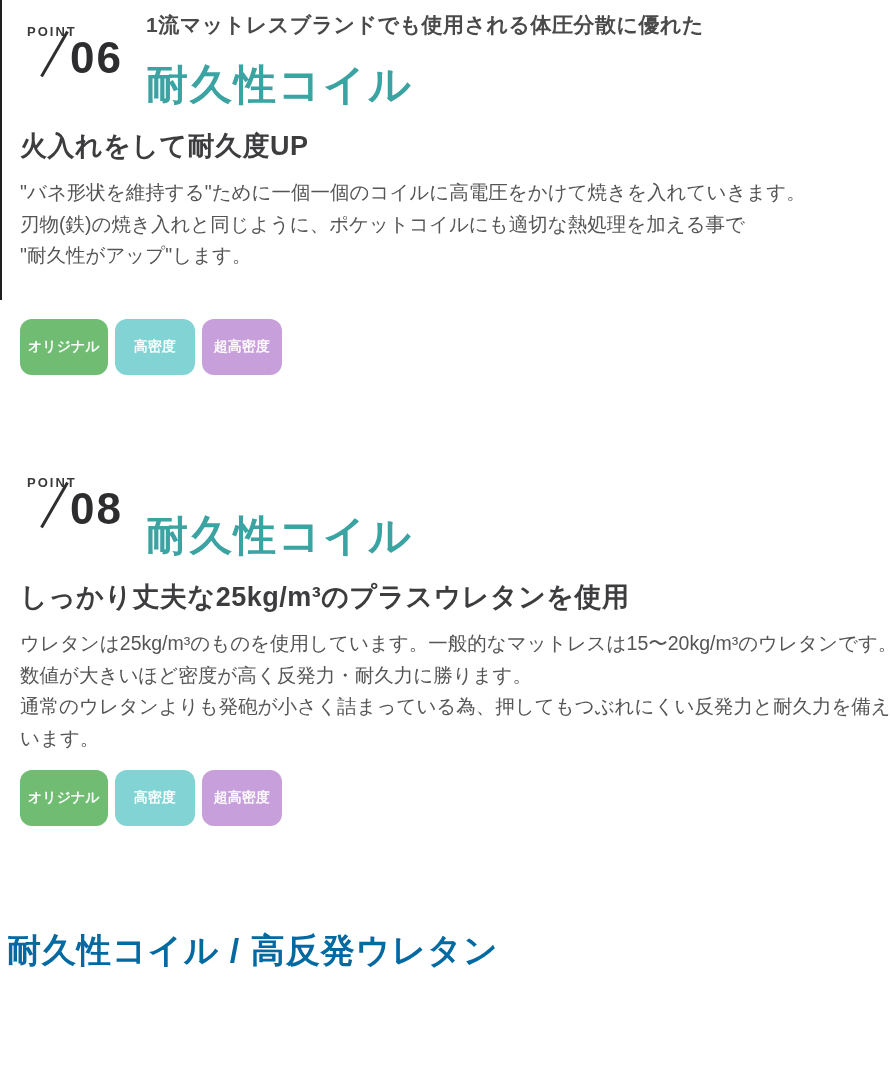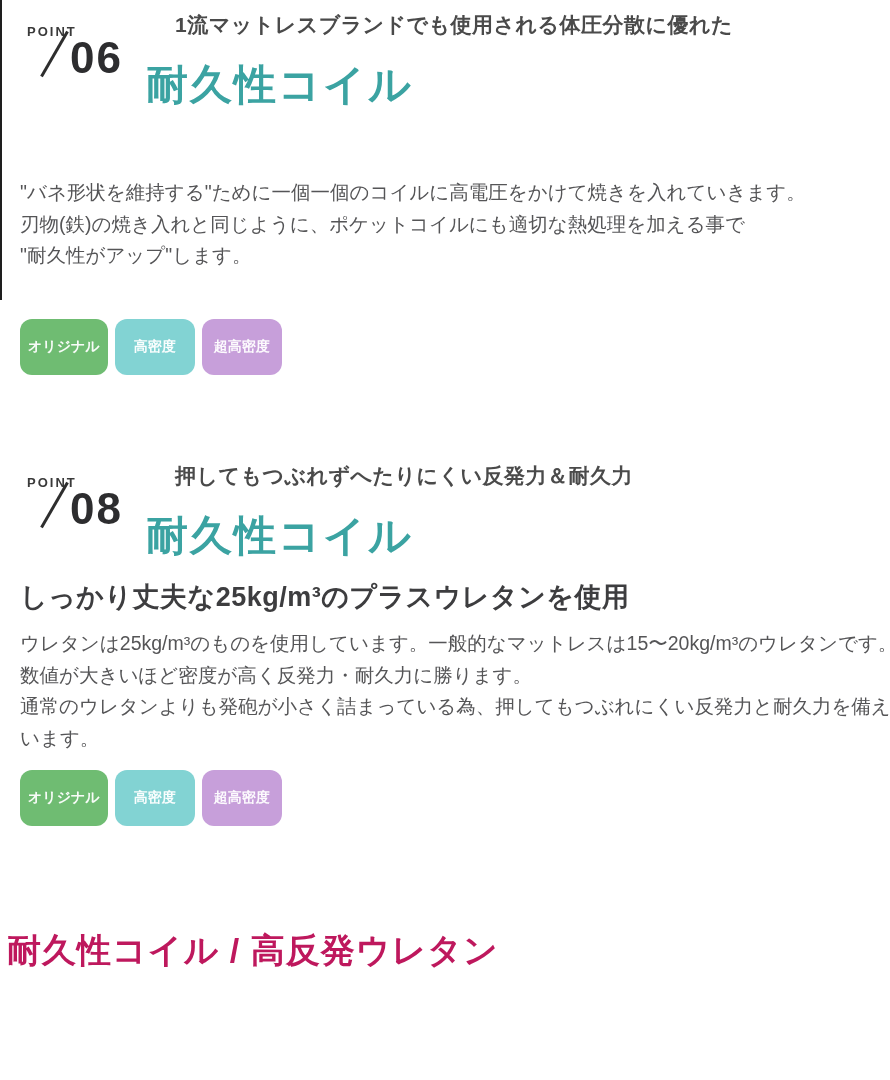--- a/index.html
+++ b/index.html
@@ -33,21 +33,20 @@
   }
   .point-number {
     position: absolute; left: 70px; top: 36px;
     font-size: 44px; font-weight: 700; letter-spacing: 2px;
     line-height: 1; color: #2d2d2f;
   }
   .kicker {
     position: absolute; left: 146px; top: 11px;
     font-size: 21px; font-weight: 700; color: #4a4a4a; letter-spacing: 0.5px;
     white-space: nowrap;
-    margin-left: 29px;
   }
   .title {
     position: absolute; left: 146px; top: 44px;
     font-size: 42px; font-weight: 700; letter-spacing: 2px;
     line-height: 1.15; white-space: nowrap; margin-top: 17px;
   }
   .subheading {
     position: absolute; left: 20px; top: 128px;
     font-size: 27px; font-weight: 700; color: #3d3d3f; letter-spacing: 0.5px;
     white-space: nowrap;
@@ -64,57 +63,57 @@
   .tag {
     height: 56px; min-width: 80px; padding: 0 8px;
     border-radius: 12px;
     display: flex; align-items: center; justify-content: center;
     font-size: 14px; font-weight: 700;
     color: rgba(255,255,255,0.95);
     box-sizing: border-box;
   }
   .footer-heading {
     position: absolute; left: 7px; top: 928px;
-    font-size: 34px; font-weight: 700; color: #be185d; letter-spacing: 1px;
+    font-size: 34px; font-weight: 700; color: #0369a1; letter-spacing: 1px;
     white-space: nowrap;
   }
 </style>
 </head>
 <body>
 
 <div id="page">
   <div class="edge-line"></div>
 
   <div class="section s1">
     <div class="point-badge">
       <span class="point-label">POINT</span>
       <span class="point-slash"></span>
       <span class="point-number">06</span>
     </div>
     <div class="kicker">1流マットレスブランドでも使用される体圧分散に優れた</div>
     <div class="title" style="color: rgb(59, 163, 162);">耐久性コイル</div>
+    <div class="subheading">火入れをして耐久度UP</div>
     <div class="body-text">
       <div>"バネ形状を維持する"ために一個一個のコイルに高電圧をかけて焼きを入れていきます。</div>
       <div>刃物(鉄)の焼き入れと同じように、ポケットコイルにも適切な熱処理を加える事で</div>
       <div>"耐久性がアップ"します。</div>
     </div>
     <div class="tags">
       <div class="tag" style="background-color: rgb(111, 188, 114);">オリジナル</div>
       <div class="tag" style="background-color: rgb(130, 211, 211);">高密度</div>
       <div class="tag" style="background-color: rgb(199, 159, 218);">超高密度</div>
     </div>
   </div>
 
   <div class="section s2">
     <div class="point-badge">
       <span class="point-label">POINT</span>
       <span class="point-slash"></span>
       <span class="point-number">08</span>
     </div>
-    <div class="kicker">押してもつぶれずへたりにくい反発力＆耐久力</div>
     <div class="title" style="color: rgb(59, 163, 162);">耐久性コイル</div>
     <div class="subheading">しっかり丈夫な25kg/m³のプラスウレタンを使用</div>
     <div class="body-text">
       <div>ウレタンは25kg/m³のものを使用しています。一般的なマットレスは15〜20kg/m³のウレタンです。</div>
       <div>数値が大きいほど密度が高く反発力・耐久力に勝ります。</div>
       <div>通常のウレタンよりも発砲が小さく詰まっている為、押してもつぶれにくい反発力と耐久力を備えて</div>
       <div>います。</div>
     </div>
     <div class="tags">
       <div class="tag" style="background-color: rgb(111, 188, 114);">オリジナル</div>

